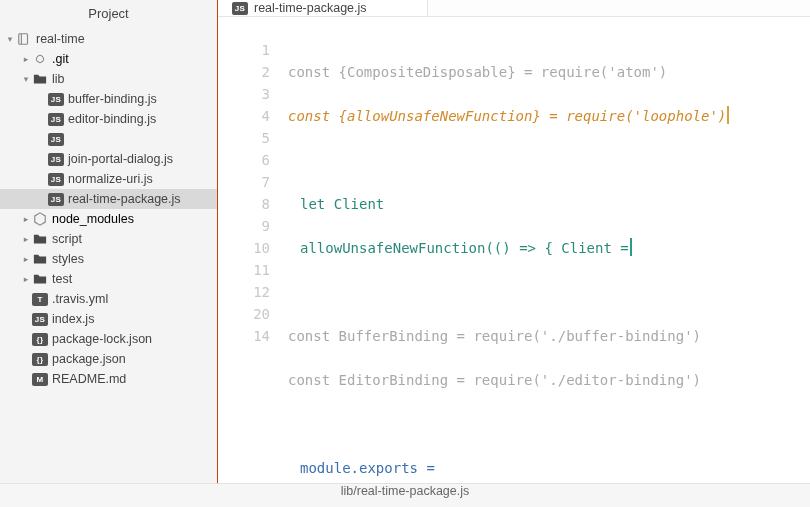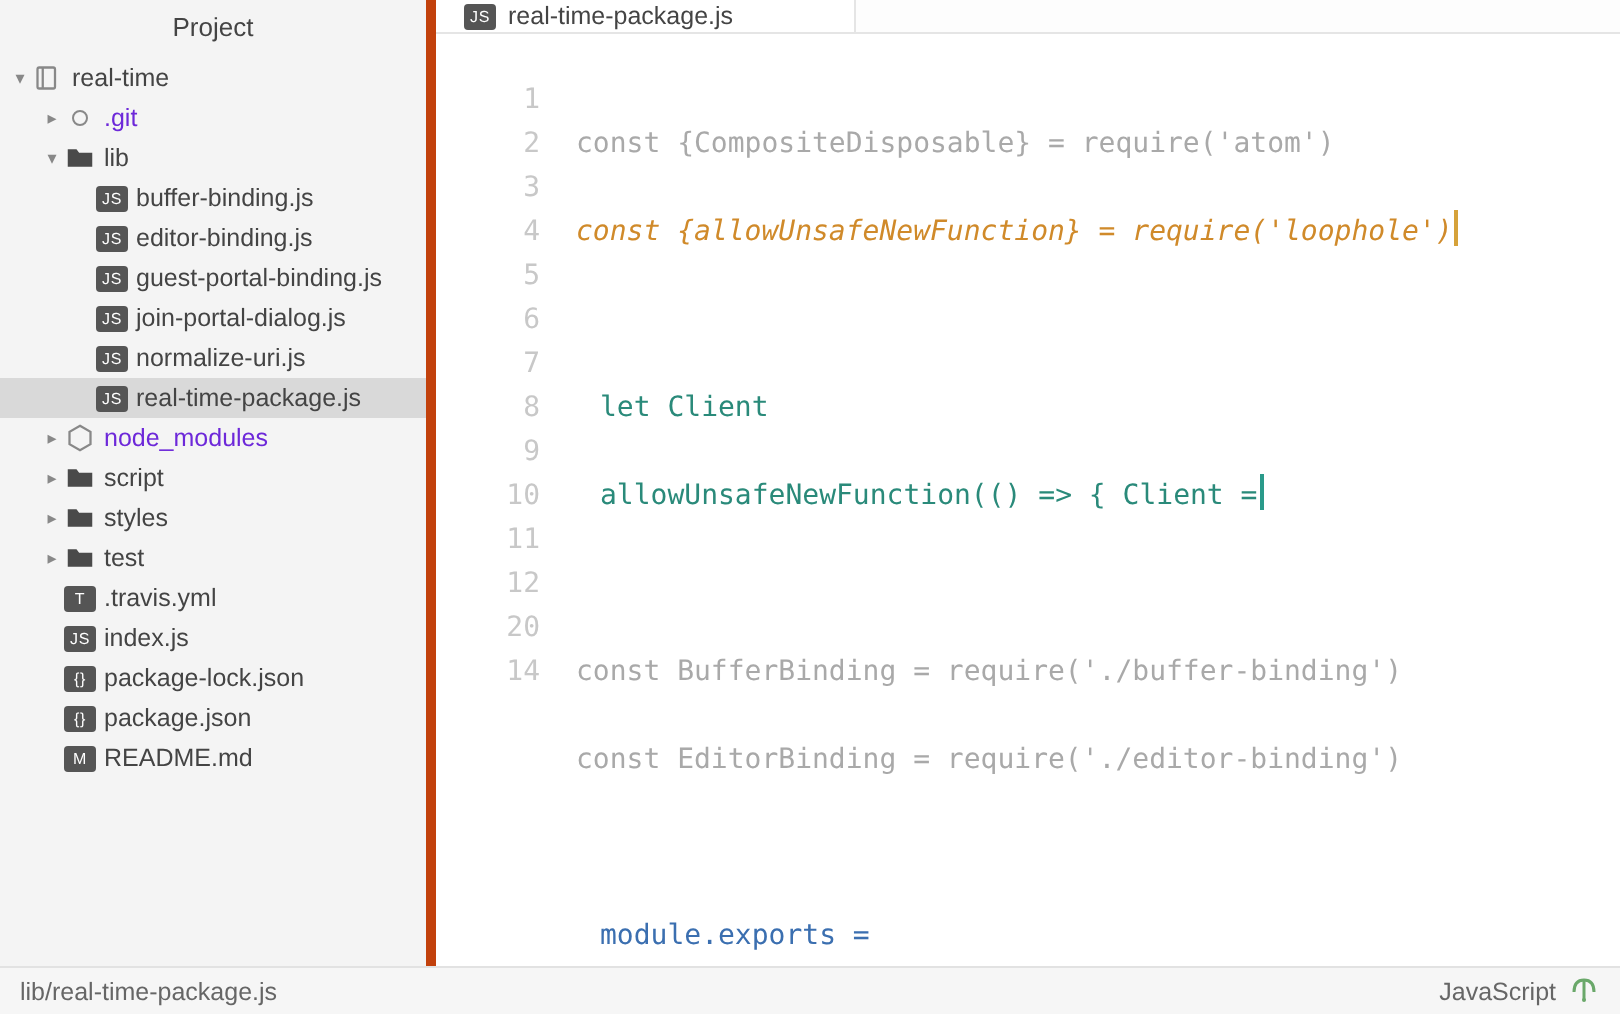--- a/index.html
+++ b/index.html
@@ -16,21 +16,21 @@
   }
   .main-wrap {
     display: flex;
     flex: 1;
     min-height: 0;
   }
   
   .sidebar {
     width: 218px;
     background: #f4f4f4;
-    border-right: 5px solid #c2410c;
+    border-right: 1px solid #c2410c;
     display: flex;
     flex-direction: column;
   }
   .sidebar-title {
     text-align: center;
     font-size: 13px;
     color: #444;
     padding: 6px 0 6px;
   }
   .tree {
@@ -62,25 +62,25 @@
     justify-content: center;
     flex-shrink: 0;
   }
   .tree-row .label {
     font-size: 12.5px;
     color: #444;
   }
   .tree-row.selected {
     background: #d9d9d9;
   }
-  .tree-row.dimmed .label { color: #6d28d9; }
+  .tree-row.dimmed .label { color: #000000; }
   
   .fi {
     width: 16px; height: 13px; border-radius: 2px;
-    font-size: 8px; font-weight: normal; color: #fff;
+    font-size: 8px; font-weight: bold; color: #fff;
     display: flex; align-items: center; justify-content: center;
     letter-spacing: 0.3px;
   }
   .fi-js { background: #555; }
   .fi-json { background: #555; }
   .fi-md { background: #555; }
   .fi-yml { background: #555; }
   .folder-ic svg { width: 14px; height: 14px; fill: #4a4a4a; }
   .repo-ic svg, .node-ic svg, .git-ic svg { width:14px;height:14px;fill:none;stroke:#888;stroke-width:1.3;}
   .dot-ic { width:14px;height:14px;display:flex;align-items:center;justify-content:center;}
@@ -150,20 +150,21 @@
   .status-bar {
     height: 24px;
     border-top: 1px solid #e2e2e2;
     background: #f6f6f6;
     display: flex;
     align-items: center;
     padding: 0 10px;
     font-size: 12.5px;
     color: #666;
     gap: 6px;
+    flex-direction: column;
   }
   .status-bar .spacer { flex: 1; }
   .status-ic { color:#6aa86a; font-size:13px; }
 </style>
 </head>
 <body>
 
 <div class="main-wrap">
 
   <div class="sidebar">
@@ -206,21 +207,20 @@
       <div class="tree-row" style="padding-left:48px">
         <span class="icon">
             <span class="fi fi-js">JS</span>
           </span>
         <span class="label">editor-binding.js</span>
       </div>
       <div class="tree-row" style="padding-left:48px">
         <span class="icon">
             <span class="fi fi-js">JS</span>
           </span>
-        <span class="label">guest-portal-binding.js</span>
       </div>
       <div class="tree-row" style="padding-left:48px">
         <span class="icon">
             <span class="fi fi-js">JS</span>
           </span>
         <span class="label">join-portal-dialog.js</span>
       </div>
       <div class="tree-row" style="padding-left:48px">
         <span class="icon">
             <span class="fi fi-js">JS</span>

